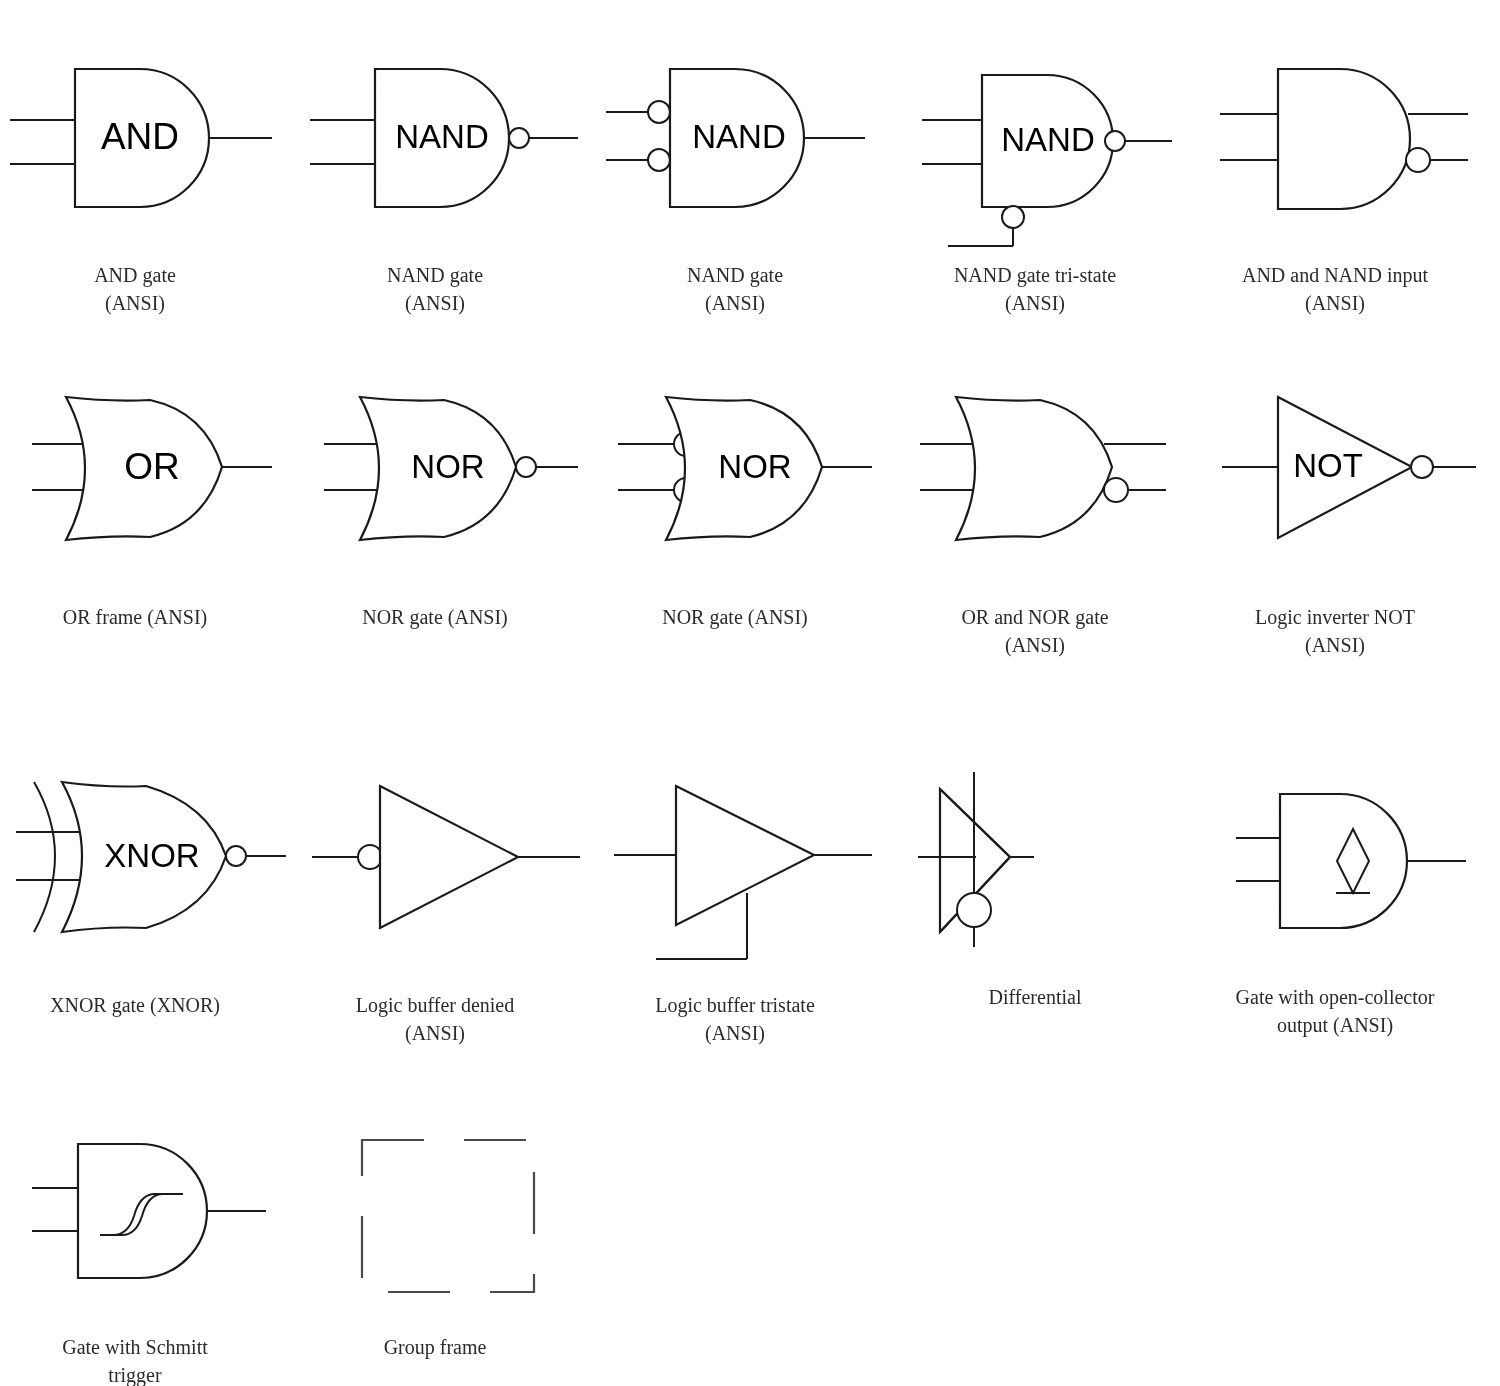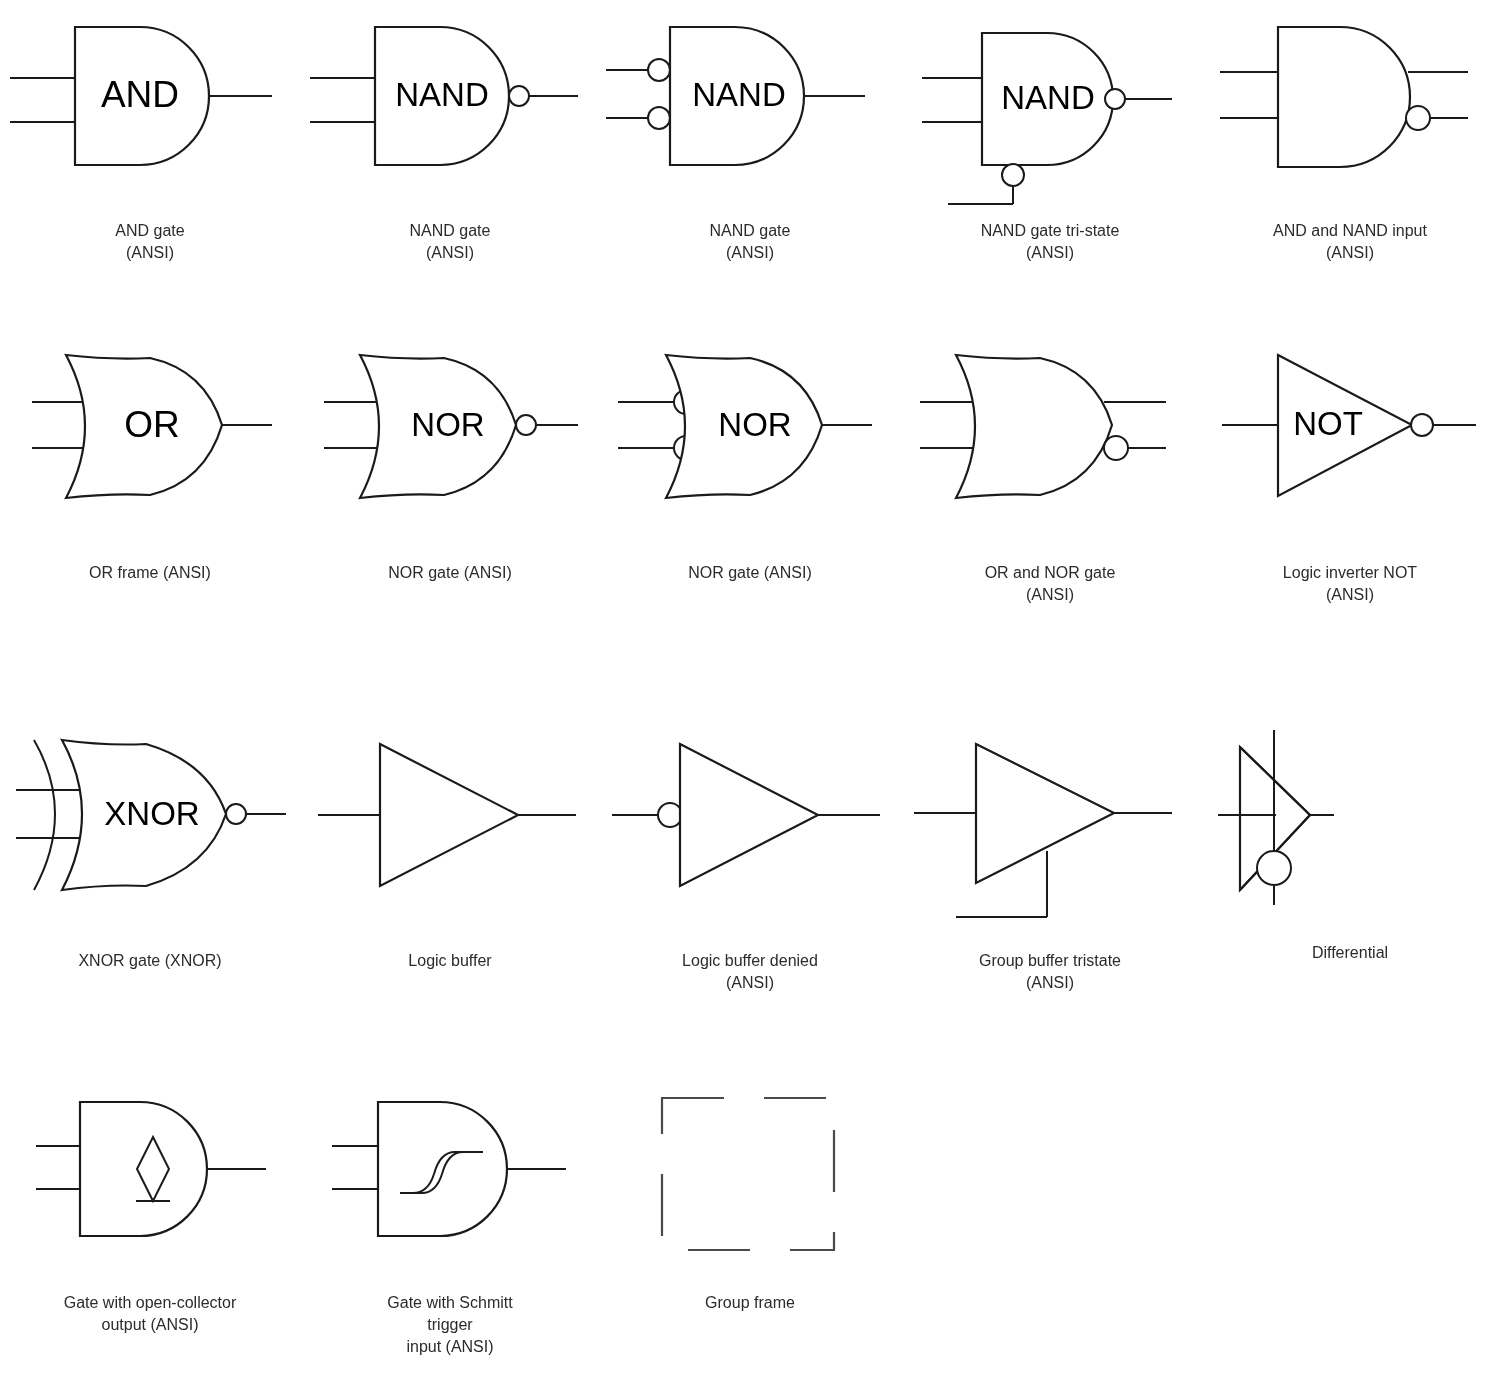--- a/index.html
+++ b/index.html
@@ -17,38 +17,38 @@
     display: grid;
     grid-template-columns: repeat(5, 300px);
     grid-template-rows: 330px 390px 350px 316px;
     width: 1500px;
     height: 1386px;
   }
   .cell {
     position: relative;
     display: flex;
     flex-direction: column;
-    align-items: center;
+    margin-top: 42px;
   }
   .sym {
     width: 300px;
     height: 200px;
     display: block;
   }
   .r2 .sym { height: 210px; }
   .r3 .sym { height: 205px; }
   .r4 .sym { height: 200px; }
   .caption {
     width: 270px;
     text-align: center;
-    font-size: 16px;
+    font-size: 20px;
     line-height: 1.38;
     color: #2b2b2b;
     white-space: pre-line;
-    font-family: Liberation Sans, sans-serif;
+    font-family: Liberation Serif, serif;
   }
   .r1 .caption { margin-top: 20px; }
   .r2 .caption { margin-top: 22px; }
   .r3 .caption { margin-top: 25px; }
   .r4 .caption { margin-top: 22px; }
   svg { overflow: visible; }
   .ln { stroke: #1a1a1a; stroke-width: 2; fill: none; }
   .bd { stroke: #1a1a1a; stroke-width: 2.2; fill: #ffffff; }
   .bub { stroke: #1a1a1a; stroke-width: 2; fill: #ffffff; }
   .gt { font-family: "Liberation Sans", sans-serif; font-size: 37px; fill: #000000; text-anchor: middle; dominant-baseline: middle; }
@@ -198,49 +198,41 @@
       <line class="ln" x1="16" y1="118" x2="86" y2="118"></line>
       <path class="ln" d="M34 20 Q76 93 34 170"></path>
       <path class="bd" d="M62 20 Q106 26 146 24 Q208 42 226 94 Q208 148 146 166 Q106 164 62 170 Q102 93 62 20 Z"></path>
       <circle class="bub" cx="236" cy="94" r="10"></circle>
       <line class="ln" x1="246" y1="94" x2="286" y2="94"></line>
       <text class="gt gt-sm" x="152" y="96">XNOR</text>
     </svg>
     <div class="caption">XNOR gate (XNOR)</div>
   </div>
 
-  <div class="cell r3">
-    <svg class="sym" viewBox="0 0 300 205">
-      <line class="ln" x1="18" y1="95" x2="80" y2="95"></line>
-      <path class="bd" d="M80 24 L218 95 L80 166 Z"></path>
-      <line class="ln" x1="218" y1="95" x2="276" y2="95"></line>
-    </svg>
-    <div class="caption">Logic buffer</div>
-  </div>
 
   <div class="cell r3">
     <svg class="sym" viewBox="0 0 300 205">
       <line class="ln" x1="12" y1="95" x2="58" y2="95"></line>
       <circle class="bub" cx="70" cy="95" r="12"></circle>
       <path class="bd" d="M80 24 L218 95 L80 166 Z"></path>
       <line class="ln" x1="218" y1="95" x2="280" y2="95"></line>
     </svg>
     <div class="caption">Logic buffer denied
 (ANSI)</div>
   </div>
 
   <div class="cell r3">
     <svg class="sym" viewBox="0 0 300 205">
       <line class="ln" x1="14" y1="93" x2="76" y2="93"></line>
       <path class="bd" d="M76 24 L214 93 L76 163 Z"></path>
       <line class="ln" x1="214" y1="93" x2="272" y2="93"></line>
       <line class="ln" x1="147" y1="131" x2="147" y2="197"></line>
       <line class="ln" x1="147" y1="197" x2="56" y2="197"></line>
     </svg>
-    <div class="caption">Group buffer tristate
+    <div class="caption">Logic buffer tristate
 (ANSI)</div>
   </div>
 
   <div class="cell r4">
     <svg class="sym" viewBox="0 0 300 200">
       <line class="ln" x1="18" y1="95" x2="40" y2="95"></line>
       <line class="ln" x1="40" y1="95" x2="76" y2="95"></line>
       <path class="bd" d="M40 27 L110 95 L40 170 Z" style="fill:none"></path>
       <line class="ln" x1="40" y1="27" x2="40" y2="170"></line>
       <line class="ln" x1="40" y1="27" x2="110" y2="95"></line>

